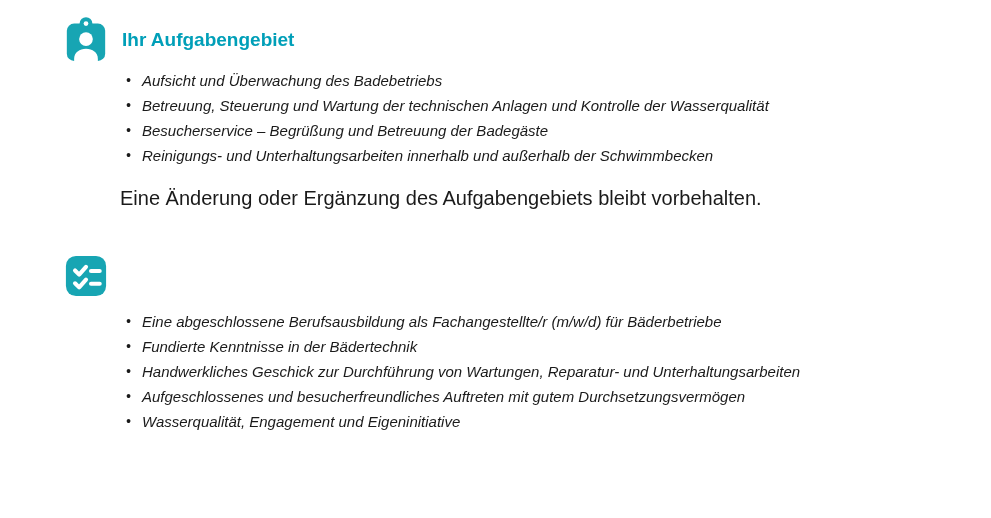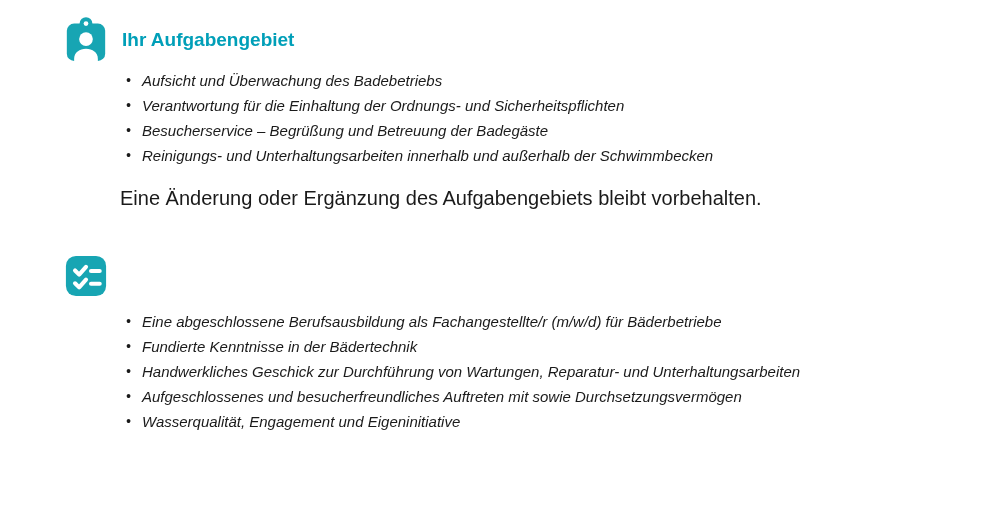--- a/index.html
+++ b/index.html
@@ -89,21 +89,21 @@
           <rect x="2" y="7" width="42" height="41" rx="8" fill="currentColor"></rect>
           <circle cx="23" cy="7" r="2.6" fill="#ffffff"></circle>
           <circle cx="23" cy="24" r="7.5" fill="#ffffff"></circle>
           <path d="M10 48 v-2.5 c0-7 6-11 13-11 s13 4 13 11 V48 z" fill="#ffffff"></path>
         </svg>
       </span>
       <h2 class="section-title">Ihr Aufgabengebiet</h2>
     </div>
     <ul class="bullets">
       <li>Aufsicht und Überwachung des Badebetriebs</li>
-      <li>Verantwortung für die Einhaltung der Ordnungs- und Sicherheitspflichten</li>
+      <li>Betreuung, Steuerung und Wartung der technischen Anlagen und Kontrolle der Wasserqualität</li>
       <li>Besucherservice – Begrüßung und Betreuung der Badegäste</li>
       <li>Reinigungs- und Unterhaltungsarbeiten innerhalb und außerhalb der Schwimmbecken</li>
     </ul>
     <p class="note">Eine Änderung oder Ergänzung des Aufgabengebiets bleibt vorbehalten.</p>
   </section>
 
   <section class="section-2">
     <div class="section-header">
       <span class="icon-box">
         <svg width="42" height="42" viewBox="0 0 46 46" xmlns="http://www.w3.org/2000/svg" aria-hidden="true">
@@ -112,18 +112,18 @@
           <line x1="28.5" y1="17.5" x2="38" y2="17.5" stroke="#ffffff" stroke-width="4.5" stroke-linecap="round"></line>
           <path d="M11 31 l4.5 4.5 L23 27" stroke="#ffffff" stroke-width="4.5" fill="none" stroke-linecap="round" stroke-linejoin="round"></path>
           <line x1="28.5" y1="31.5" x2="38" y2="31.5" stroke="#ffffff" stroke-width="4.5" stroke-linecap="round"></line>
         </svg>
       </span>
     </div>
     <ul class="bullets">
       <li>Eine abgeschlossene Berufsausbildung als Fachangestellte/r (m/w/d) für Bäderbetriebe</li>
       <li>Fundierte Kenntnisse in der Bädertechnik</li>
       <li>Handwerkliches Geschick zur Durchführung von Wartungen, Reparatur- und Unterhaltungsarbeiten</li>
-      <li>Aufgeschlossenes und besucherfreundliches Auftreten mit sowie Durchsetzungsvermögen</li>
+      <li>Aufgeschlossenes und besucherfreundliches Auftreten mit gutem Durchsetzungsvermögen</li>
       <li>Wasserqualität, Engagement und Eigeninitiative</li>
     </ul>
   </section>
 
 </div>
 
 </body></html>

